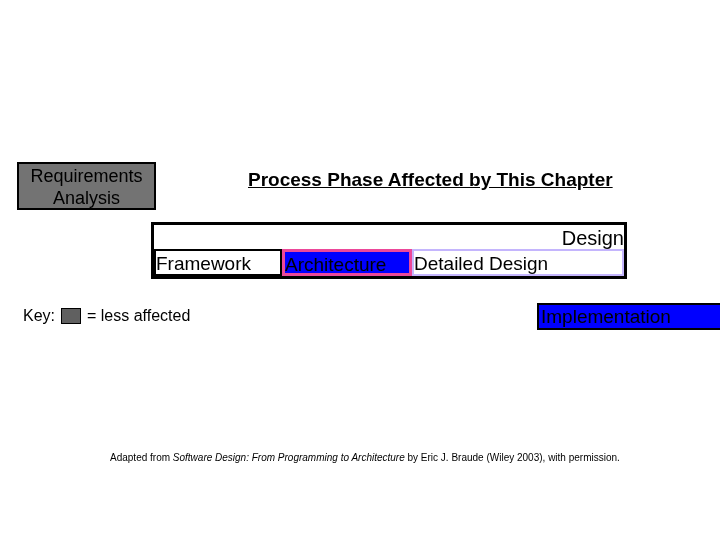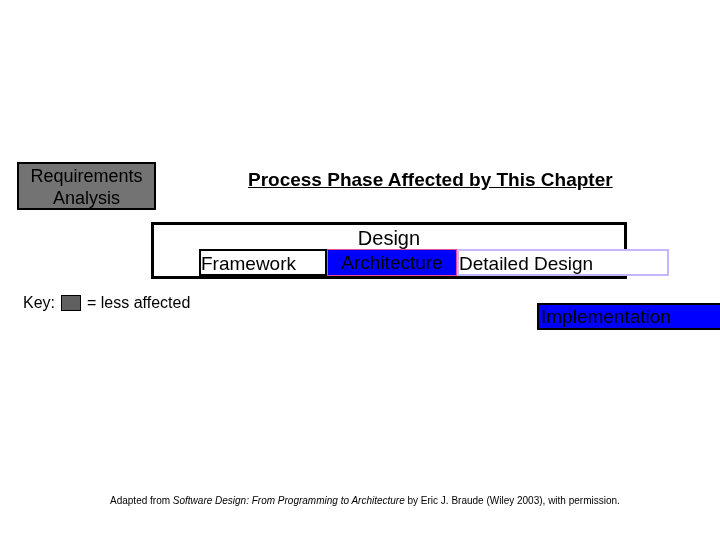--- a/index.html
+++ b/index.html
@@ -38,50 +38,48 @@
     left: 151px;
     top: 222px;
     width: 476px;
     height: 57px;
     border: 3px solid #000;
     background: #fff;
   }
   .design-header {
     position: absolute;
     left: 0; right: 0; top: 0;
-    text-align: center;
+    text-align: right;
     font-size: 20px;
     line-height: 26px;
   }
   .design-sub {
     position: absolute;
     left: 0;
     bottom: 0;
     width: 100%;
     height: 27px;
     display: flex;
     font-size: 19px;
     line-height: 25px;
-    margin-left: 45px;
   }
   .sub-framework {
     flex: 0 0 128px;
     border: 2px solid #000;
     background: #fff;
     overflow: hidden;
     white-space: nowrap;
   }
   .sub-architecture {
     flex: 0 0 130px;
-    border: 1px solid #ec4899;
+    border: 3px solid #ec4899;
     background: #0000ff;
     color: #000;
     overflow: hidden;
     white-space: nowrap;
-    text-align: center;
   }
   .sub-detailed {
     flex: 1;
     border: 2px solid #c4b5fd;
     background: #fff;
     overflow: hidden;
     white-space: nowrap;
   }
   .impl-box {
     position: absolute;
@@ -93,40 +91,39 @@
     background: #0000ff;
     color: #000;
     font-size: 19px;
     line-height: 23px;
     text-align: left;
     padding-left: 2px;
   }
   .key-row {
     position: absolute;
     left: 23px;
-    top: 294px;
+    top: 307px;
     font-size: 16px;
     display: flex;
     align-items: center;
     gap: 6px;
   }
   .key-swatch {
     width: 20px;
     height: 16px;
     background: #606060;
     border: 1px solid #000;
     display: inline-block;
   }
   .attribution {
     position: absolute;
     left: 110px;
     top: 452px;
     font-size: 10px;
     white-space: nowrap;
-    margin-top: 43px;
   }
   .attribution .italic { font-style: italic; }
 </style>
 </head>
 <body>
 
 <div class="title">Process Phase Affected by This Chapter</div>
 
 <div class="req-box">
   <span>Requirements<br>Analysis</span>

